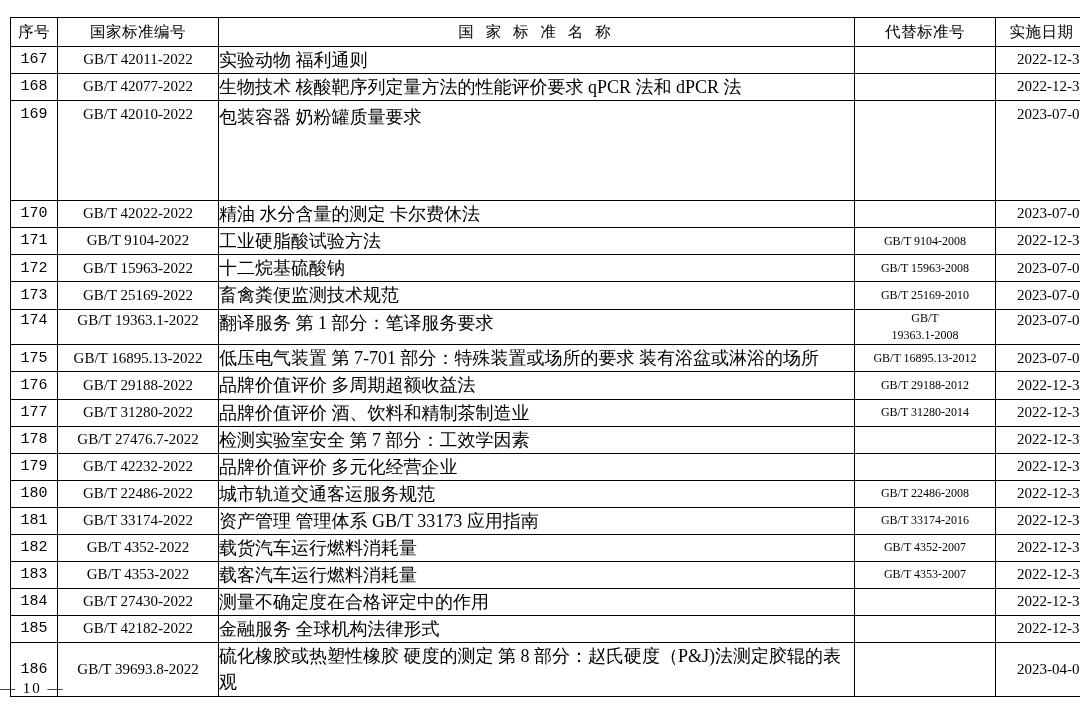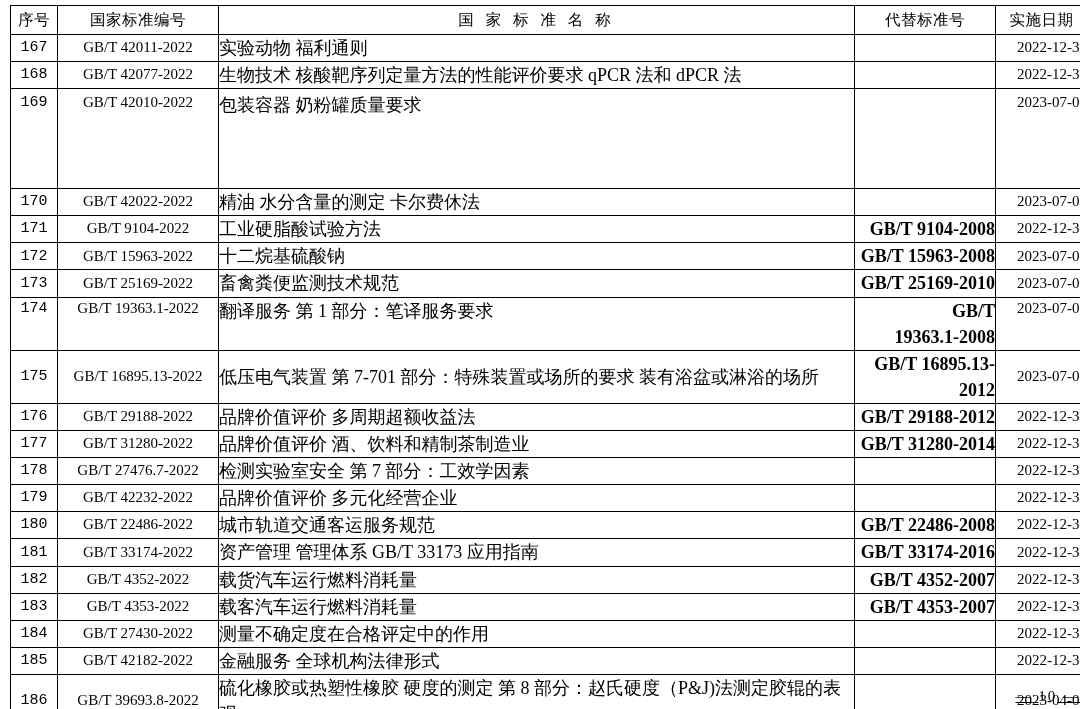--- a/index.html
+++ b/index.html
@@ -13,21 +13,21 @@
     font-family: "Liberation Serif", "DejaVu Serif", serif;
     color: #000000;
     position: relative;
     overflow: hidden;
   }
   .page {
     position: relative;
     width: 1080px;
     height: 709px;
     box-sizing: border-box;
-    padding: 5px 10px 0 10px;
+    padding: 17px 10px 0 10px;
   }
   table.std-table {
     border-collapse: collapse;
     width: 1060px;
     table-layout: fixed;
     font-size: 15px;
   }
   table.std-table th,
   table.std-table td {
     border: 1px solid #000000;
@@ -62,24 +62,23 @@
     text-align: center;
     padding: 3px 0 3px 10px;
     font-size: 15px;
   }
   td.name {
     text-align: left;
     padding: 3px 4px 3px 8px;
     font-size: 18px;
   }
   td.replace {
-    text-align: right;
+    text-align: center;
     padding: 3px 4px 3px 10px;
-    font-size: 18px;
-    font-weight: bold;
+    font-size: 12px;
   }
   td.date {
     text-align: right;
     padding: 3px 8px 3px 4px;
     font-size: 15px;
   }
   tr.tall td {
     height: 96px;
     vertical-align: top;
   }
@@ -93,25 +92,24 @@
     vertical-align: top;
   }
   .replace-multiline {
     white-space: pre-line;
     line-height: 1.45;
   }
   .footer {
     position: absolute;
     left: 0;
     right: 0;
-    bottom: 4px;
-    text-align: right;
+    bottom: 12px;
+    text-align: left;
     font-size: 15px;
     letter-spacing: 2px;
-    text-decoration: underline;
   }
   .footer .pagenum {
     display: inline-block;
   }
 </style>
 </head>
 <body>
 
 <div class="page">
   <table class="std-table">

